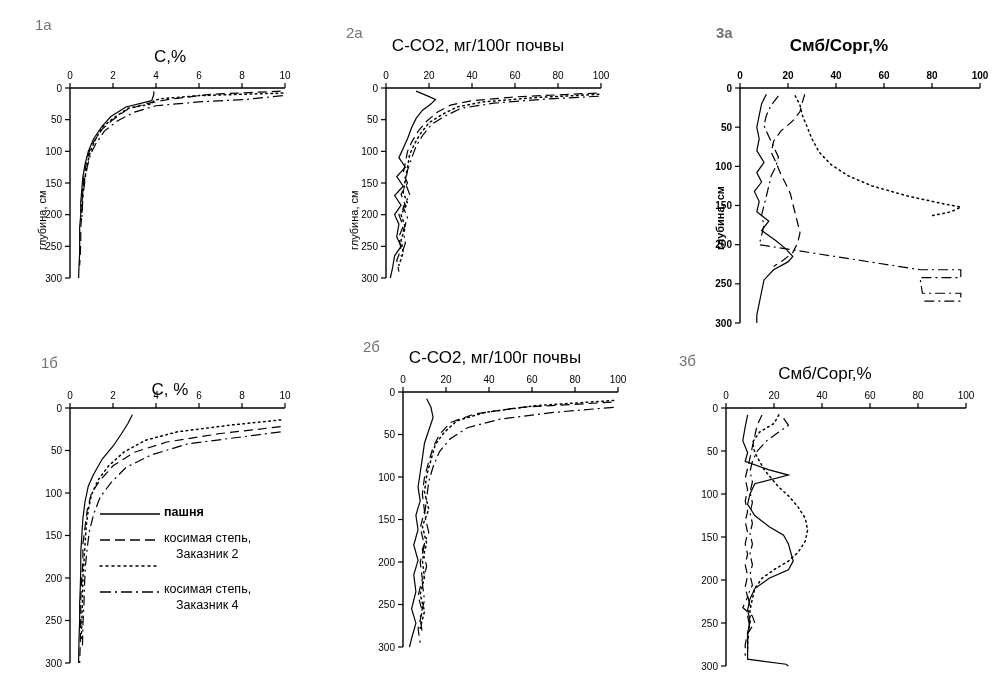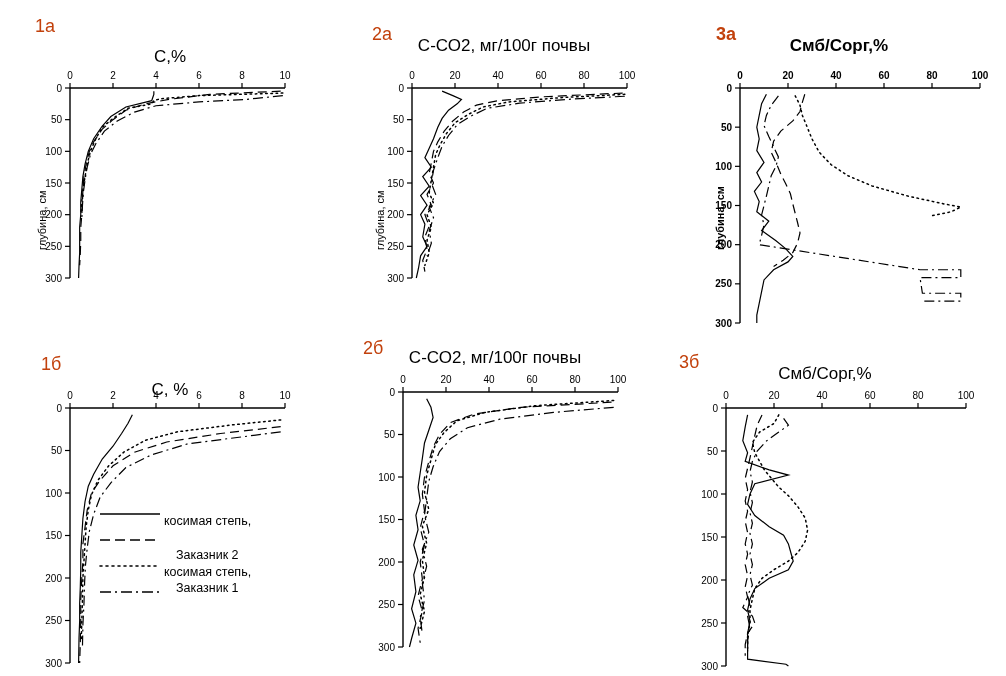--- a/index.html
+++ b/index.html
@@ -13,23 +13,23 @@
     position: relative;
     font-family: "Liberation Sans", sans-serif;
     color: #000000;
     overflow: hidden;
   }
   .panel {
     position: absolute;
   }
   .panel-label {
     position: absolute;
-    font-size: 18px;
+    font-size: 15px;
     font-family: "Liberation Sans", sans-serif;
-    color: #c2410c;
+    color: #737373;
     white-space: nowrap;
   }
   .axis-title {
     position: absolute;
     font-size: 17px;
     white-space: nowrap;
     text-align: center;
   }
   .ylabel {
     position: absolute;
@@ -99,21 +99,21 @@
         <line x1="70" y1="278" x2="65" y2="278" stroke="#000" stroke-width="1.2"></line>
         <text x="62" y="281.5" text-anchor="end" font-size="10" font-family="Liberation Sans, sans-serif" fill="#000">300</text>
         <polyline points="153.85,91.17 153.85,94.33 152.78,97.50 151.70,100.67 125.90,107.00 110.85,116.50 102.25,126.00 93.65,138.67 88.28,151.33 85.05,164.00 82.90,176.67 81.83,189.33 80.75,202.00 80.75,214.67 79.67,227.33 79.67,240.00 79.67,252.67 79.03,265.33 78.60,278.00" fill="none" stroke="#000" stroke-width="1.2"></polyline>
         <polyline points="280.70,91.17 209.75,94.33 168.90,99.40 145.25,103.83 125.90,110.17 113.00,119.67 102.25,129.17 93.65,141.83 89.35,151.33 86.13,164.00 83.97,176.67 82.90,189.33 82.47,202.00 81.83,214.67 80.75,227.33 80.75,240.00 80.32,252.67 79.67,265.33" fill="none" stroke="#000" stroke-width="1.2" stroke-dasharray="9,5"></polyline>
         <polyline points="282.85,93.07 199.00,95.60 160.30,98.77 153.85,100.67 151.70,103.83 128.05,108.27 113.00,118.40 102.25,127.27 95.80,138.67 90.42,151.33 87.20,164.00 85.05,176.67 82.90,189.33 81.83,202.00 80.75,214.67" fill="none" stroke="#000" stroke-width="1.5" stroke-dasharray="1.6,3.6" stroke-linecap="round"></polyline>
         <polyline points="282.85,95.60 246.30,99.40 199.00,101.93 156.00,105.73 134.50,112.07 117.30,120.93 104.40,131.07 95.80,143.73 90.42,154.50 87.20,167.17 85.05,179.83 83.33,192.50 82.47,205.17 81.83,217.83" fill="none" stroke="#000" stroke-width="1.2" stroke-dasharray="10,4,2,4"></polyline>
       </g>
   </svg>
 </div>
 
-<div class="panel" style="left:344px; top:0px; width:330px; height:340px;">
+<div class="panel" style="left:318px; top:0px; width:330px; height:340px;">
   <div class="panel-label" style="left:28px; top:24px;">2а</div>
   <div class="axis-title" style="left:45px; top:36px; width:230px;">С-СО2, мг/100г почвы</div>
   <div class="ylabel" style="left:30px; top:250px;">глубина, см</div>
   <svg width="330" height="340" style="position:absolute;left:0;top:0;">
     <g id="g2a">
         <line x1="68" y1="88" x2="283" y2="88" stroke="#000" stroke-width="1.4"></line>
         <line x1="68" y1="88" x2="68" y2="278" stroke="#000" stroke-width="1.4"></line>
         <line x1="68" y1="88" x2="68" y2="83" stroke="#000" stroke-width="1.2"></line>
         <text x="68" y="79" text-anchor="middle" font-size="10" font-family="Liberation Sans, sans-serif" fill="#000">0</text>
         <line x1="111" y1="88" x2="111" y2="83" stroke="#000" stroke-width="1.2"></line>
@@ -229,27 +229,30 @@
         <polyline points="280.70,91.80 242.00,96.90 188.25,103.70 151.70,114.75 125.90,127.50 110.85,142.80 100.10,157.25 93.65,174.25 89.35,191.25 87.20,208.25 85.48,225.25 84.62,242.25 83.97,263.50 82.90,284.75 82.47,306.00" fill="none" stroke="#000" stroke-width="1.2" stroke-dasharray="10,4,2,4"></polyline>
       </g>
   </svg>
   <div class="legend" style="left:92px; top:164px; width:230px;">
     <svg width="230" height="110" style="position:absolute;left:0;top:0;">
       <line x1="8" y1="10" x2="68" y2="10" stroke="#000" stroke-width="1.4"></line>
       <line x1="8" y1="36" x2="68" y2="36" stroke="#000" stroke-width="1.4" stroke-dasharray="10,5"></line>
       <line x1="8" y1="62" x2="68" y2="62" stroke="#000" stroke-width="1.6" stroke-dasharray="2,4" stroke-linecap="round"></line>
       <line x1="8" y1="88" x2="68" y2="88" stroke="#000" stroke-width="1.4" stroke-dasharray="11,4,2,4"></line>
     </svg>
+    <div class="legend-row" style="top:2px;">
+      <span class="legend-text bold">пашня</span>
+    </div>
     <div class="legend-row" style="top:11px;">
       <span class="legend-text">косимая степь,</span>
-      <span class="legend-cont" style="top:15px; left:84px;margin-top:18px;">Заказник 2</span>
+      <span class="legend-cont" style="top:15px; left:84px;">Заказник 2</span>
     </div>
     <div class="legend-row" style="top:45px;">
       <span class="legend-text">косимая степь,</span>
-      <span class="legend-cont" style="top:15px; left:84px;">Заказник 1</span>
+      <span class="legend-cont" style="top:15px; left:84px;">Заказник 4</span>
     </div>
   </div>
 </div>
 
 <div class="panel" style="left:335px; top:324px; width:330px; height:336px;">
   <div class="panel-label" style="left:28px; top:14px;">2б</div>
   <div class="axis-title" style="left:45px; top:24px; width:230px;">С-СО2, мг/100г почвы</div>
   <svg width="330" height="336" style="position:absolute;left:0;top:0;">
     <g id="g2b">
         <line x1="68" y1="68" x2="283" y2="68" stroke="#000" stroke-width="1.4"></line>

